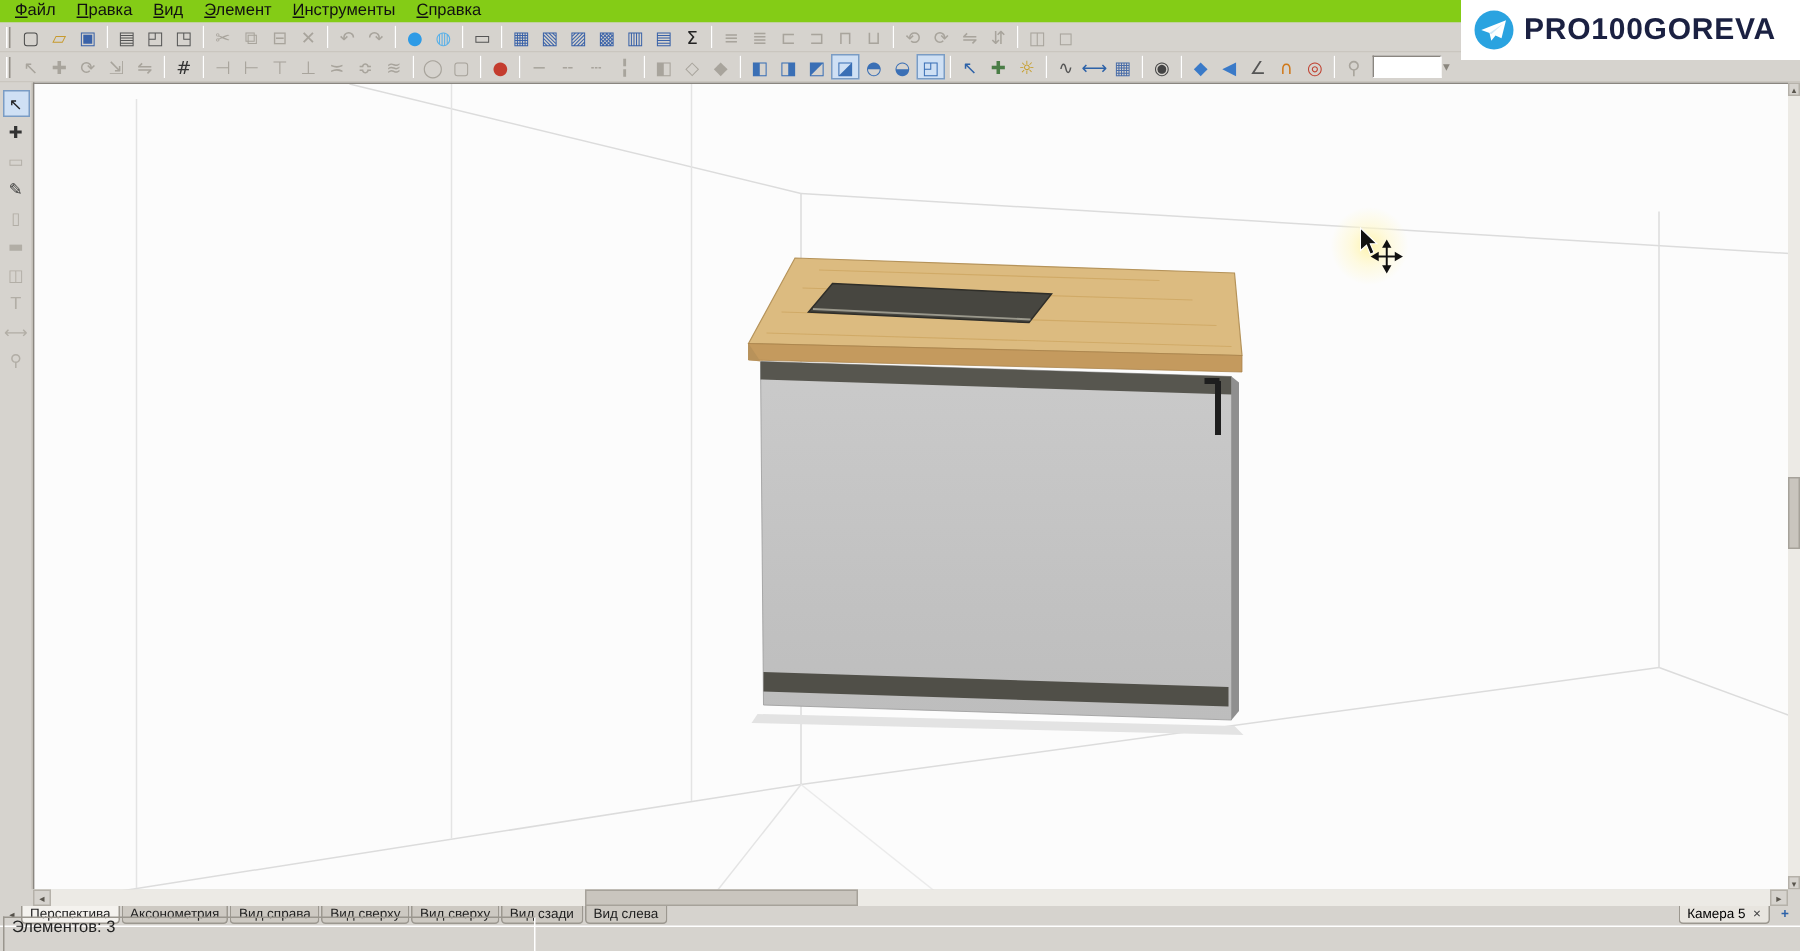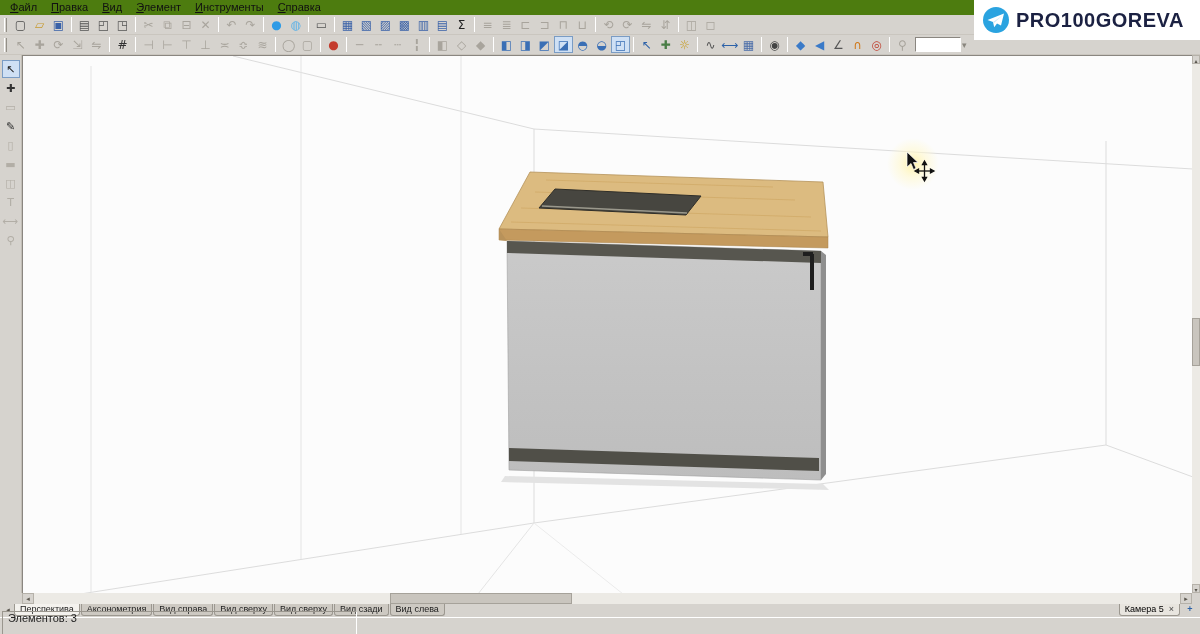--- a/index.html
+++ b/index.html
@@ -9,21 +9,21 @@
     background:#d6d3ce;
     position:relative;
     overflow:hidden;
     user-select:none;
   }
   .app { position:absolute; inset:0; }
 
   
   .menubar {
     position:absolute; left:0; top:0; width:1200px; height:15px;
-    background:#4d7c0f; font-size:11px; color:#111;
+    background:#84cc16; font-size:11px; color:#111;
     display:flex; align-items:center; padding-left:3px;
   }
   .menu-item { display:inline-block; padding:0 7px 1px 7px; cursor:default; }
   .menu-item::first-letter { text-decoration:underline; }
 
   
   .toolbar {
     position:absolute; left:0; width:1200px; height:20px;
     background:#d6d3ce; display:flex; align-items:center; padding-left:3px;
     border-bottom:1px solid #cac6bf;

